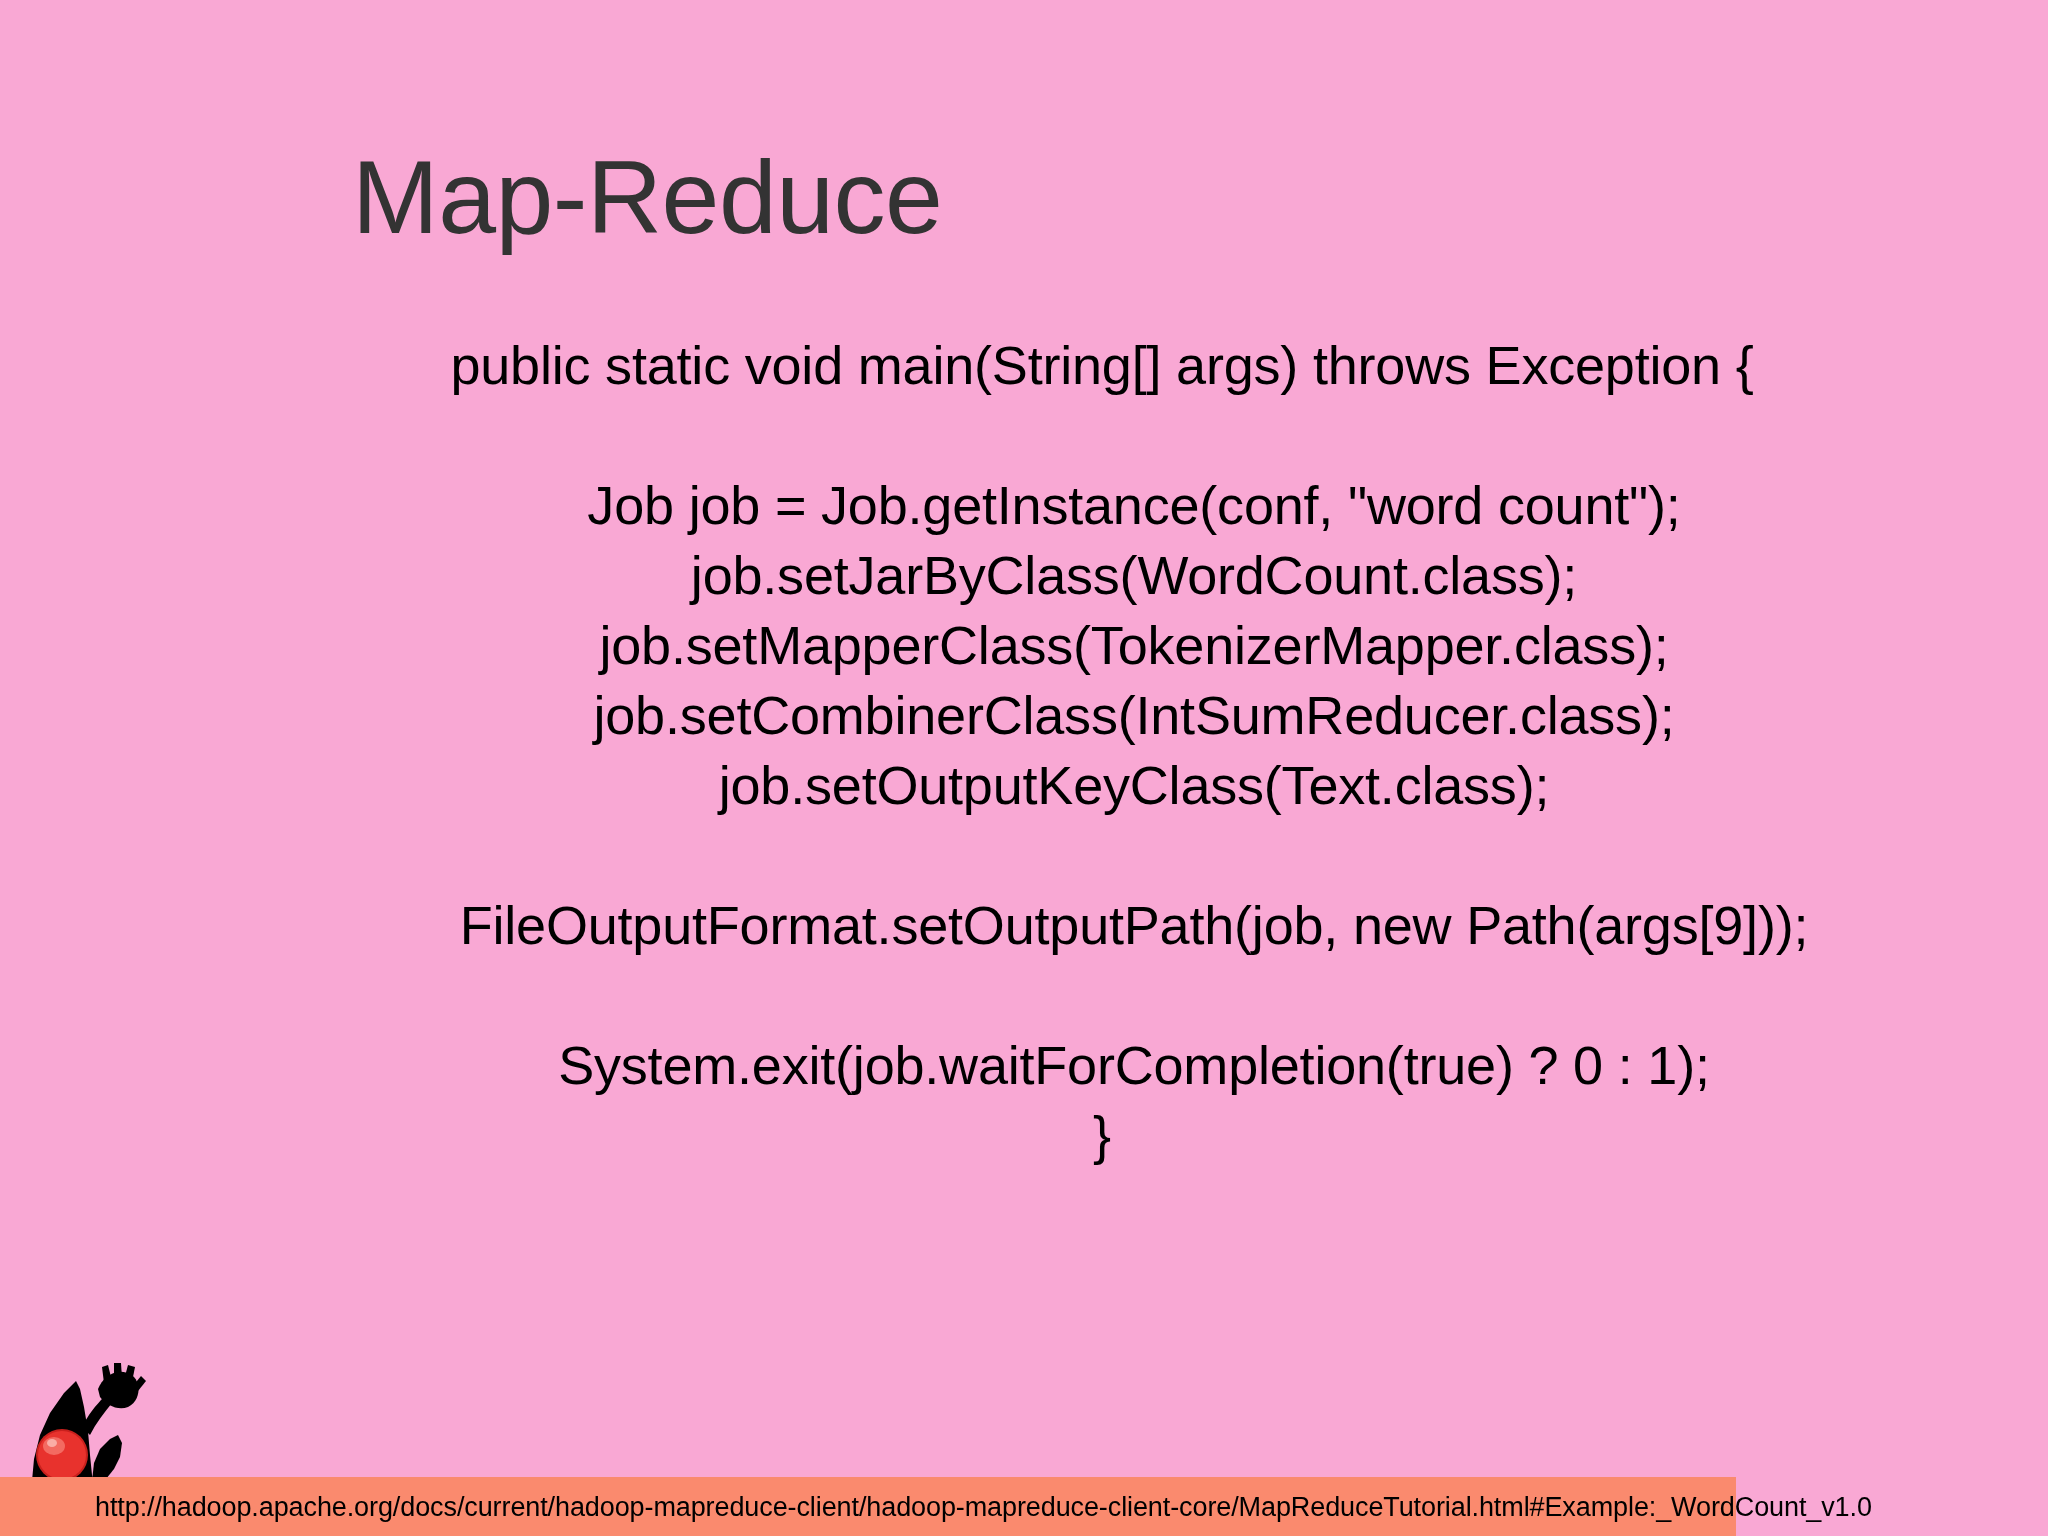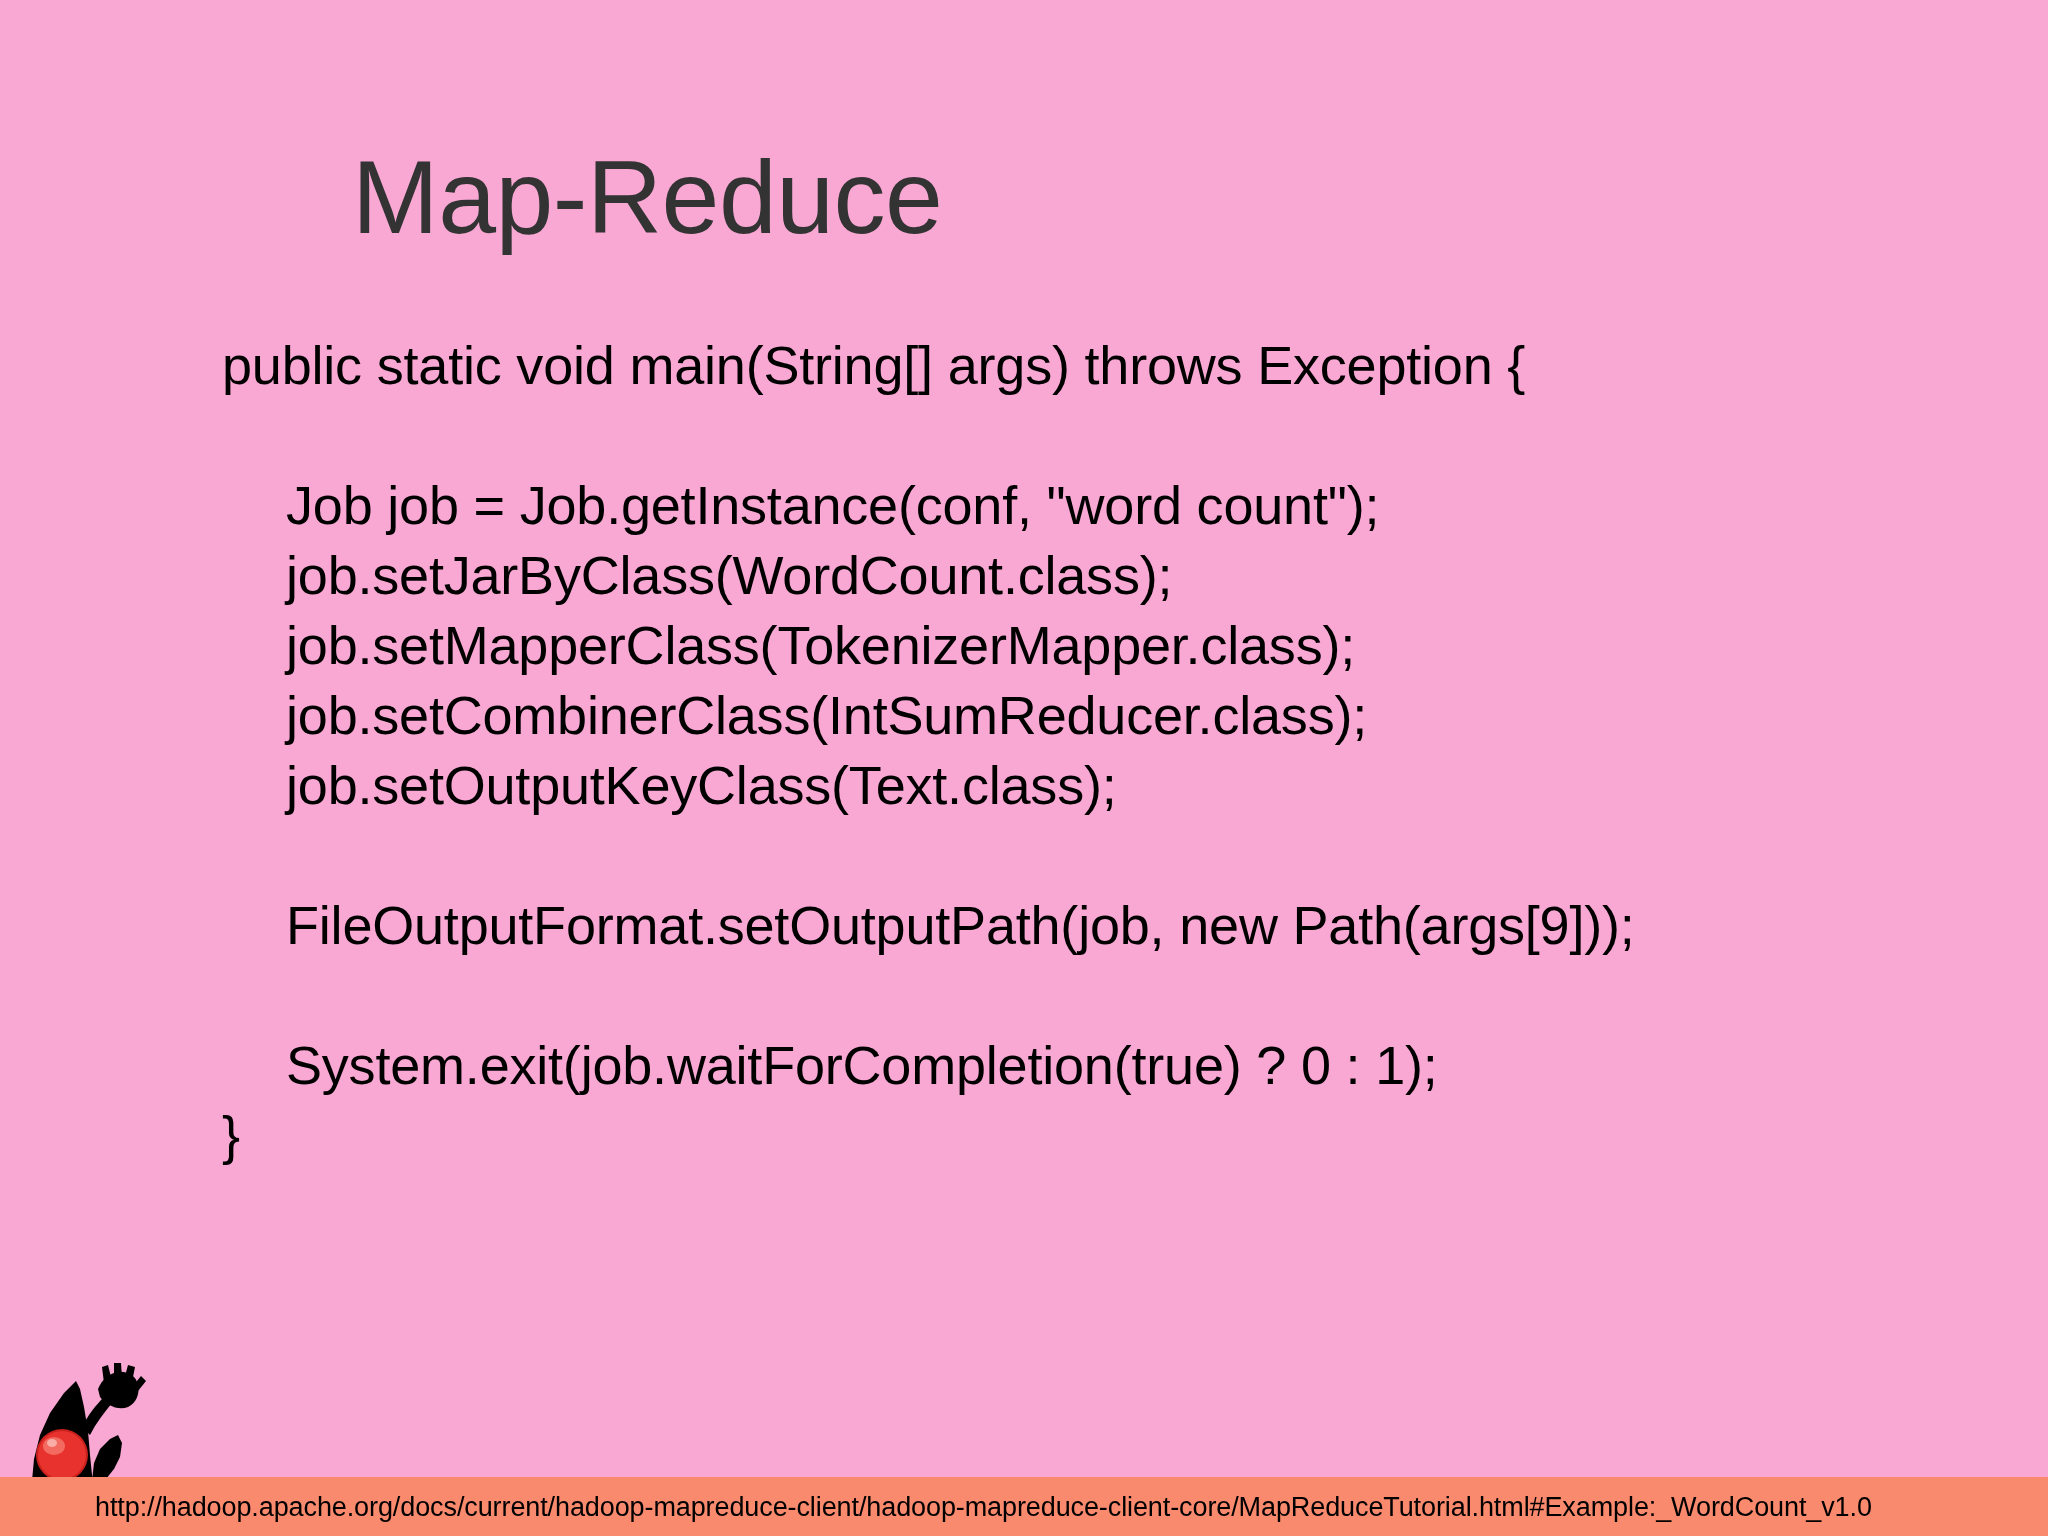--- a/index.html
+++ b/index.html
@@ -37,39 +37,40 @@
     letter-spacing: -0.5px;
     white-space: nowrap;
   }
 
   
   #code-block {
     position: absolute;
     left: 222px;
     top: 330px;
     width: 1760px;
+    text-align: center;
   }
   .code-line {
     font-size: 54px;
     line-height: 70px;
     font-weight: 400;
     color: #000000;
     white-space: pre;
     letter-spacing: -0.2px;
     height: 70px;
   }
   .code-line.indent-1 { padding-left: 64px; }
   .code-line.blank { height: 70px; }
 
   
   #footer-bar {
     position: absolute;
     left: 0;
     top: 1477px;
-    width: 2048px;
+    width: 1736px;
     height: 59px;
     background: #fa8a6e;
     display: flex;
     align-items: center;
   }
   #footer-url {
     font-size: 27px;
     line-height: 30px;
     color: #000000;
     white-space: nowrap;

